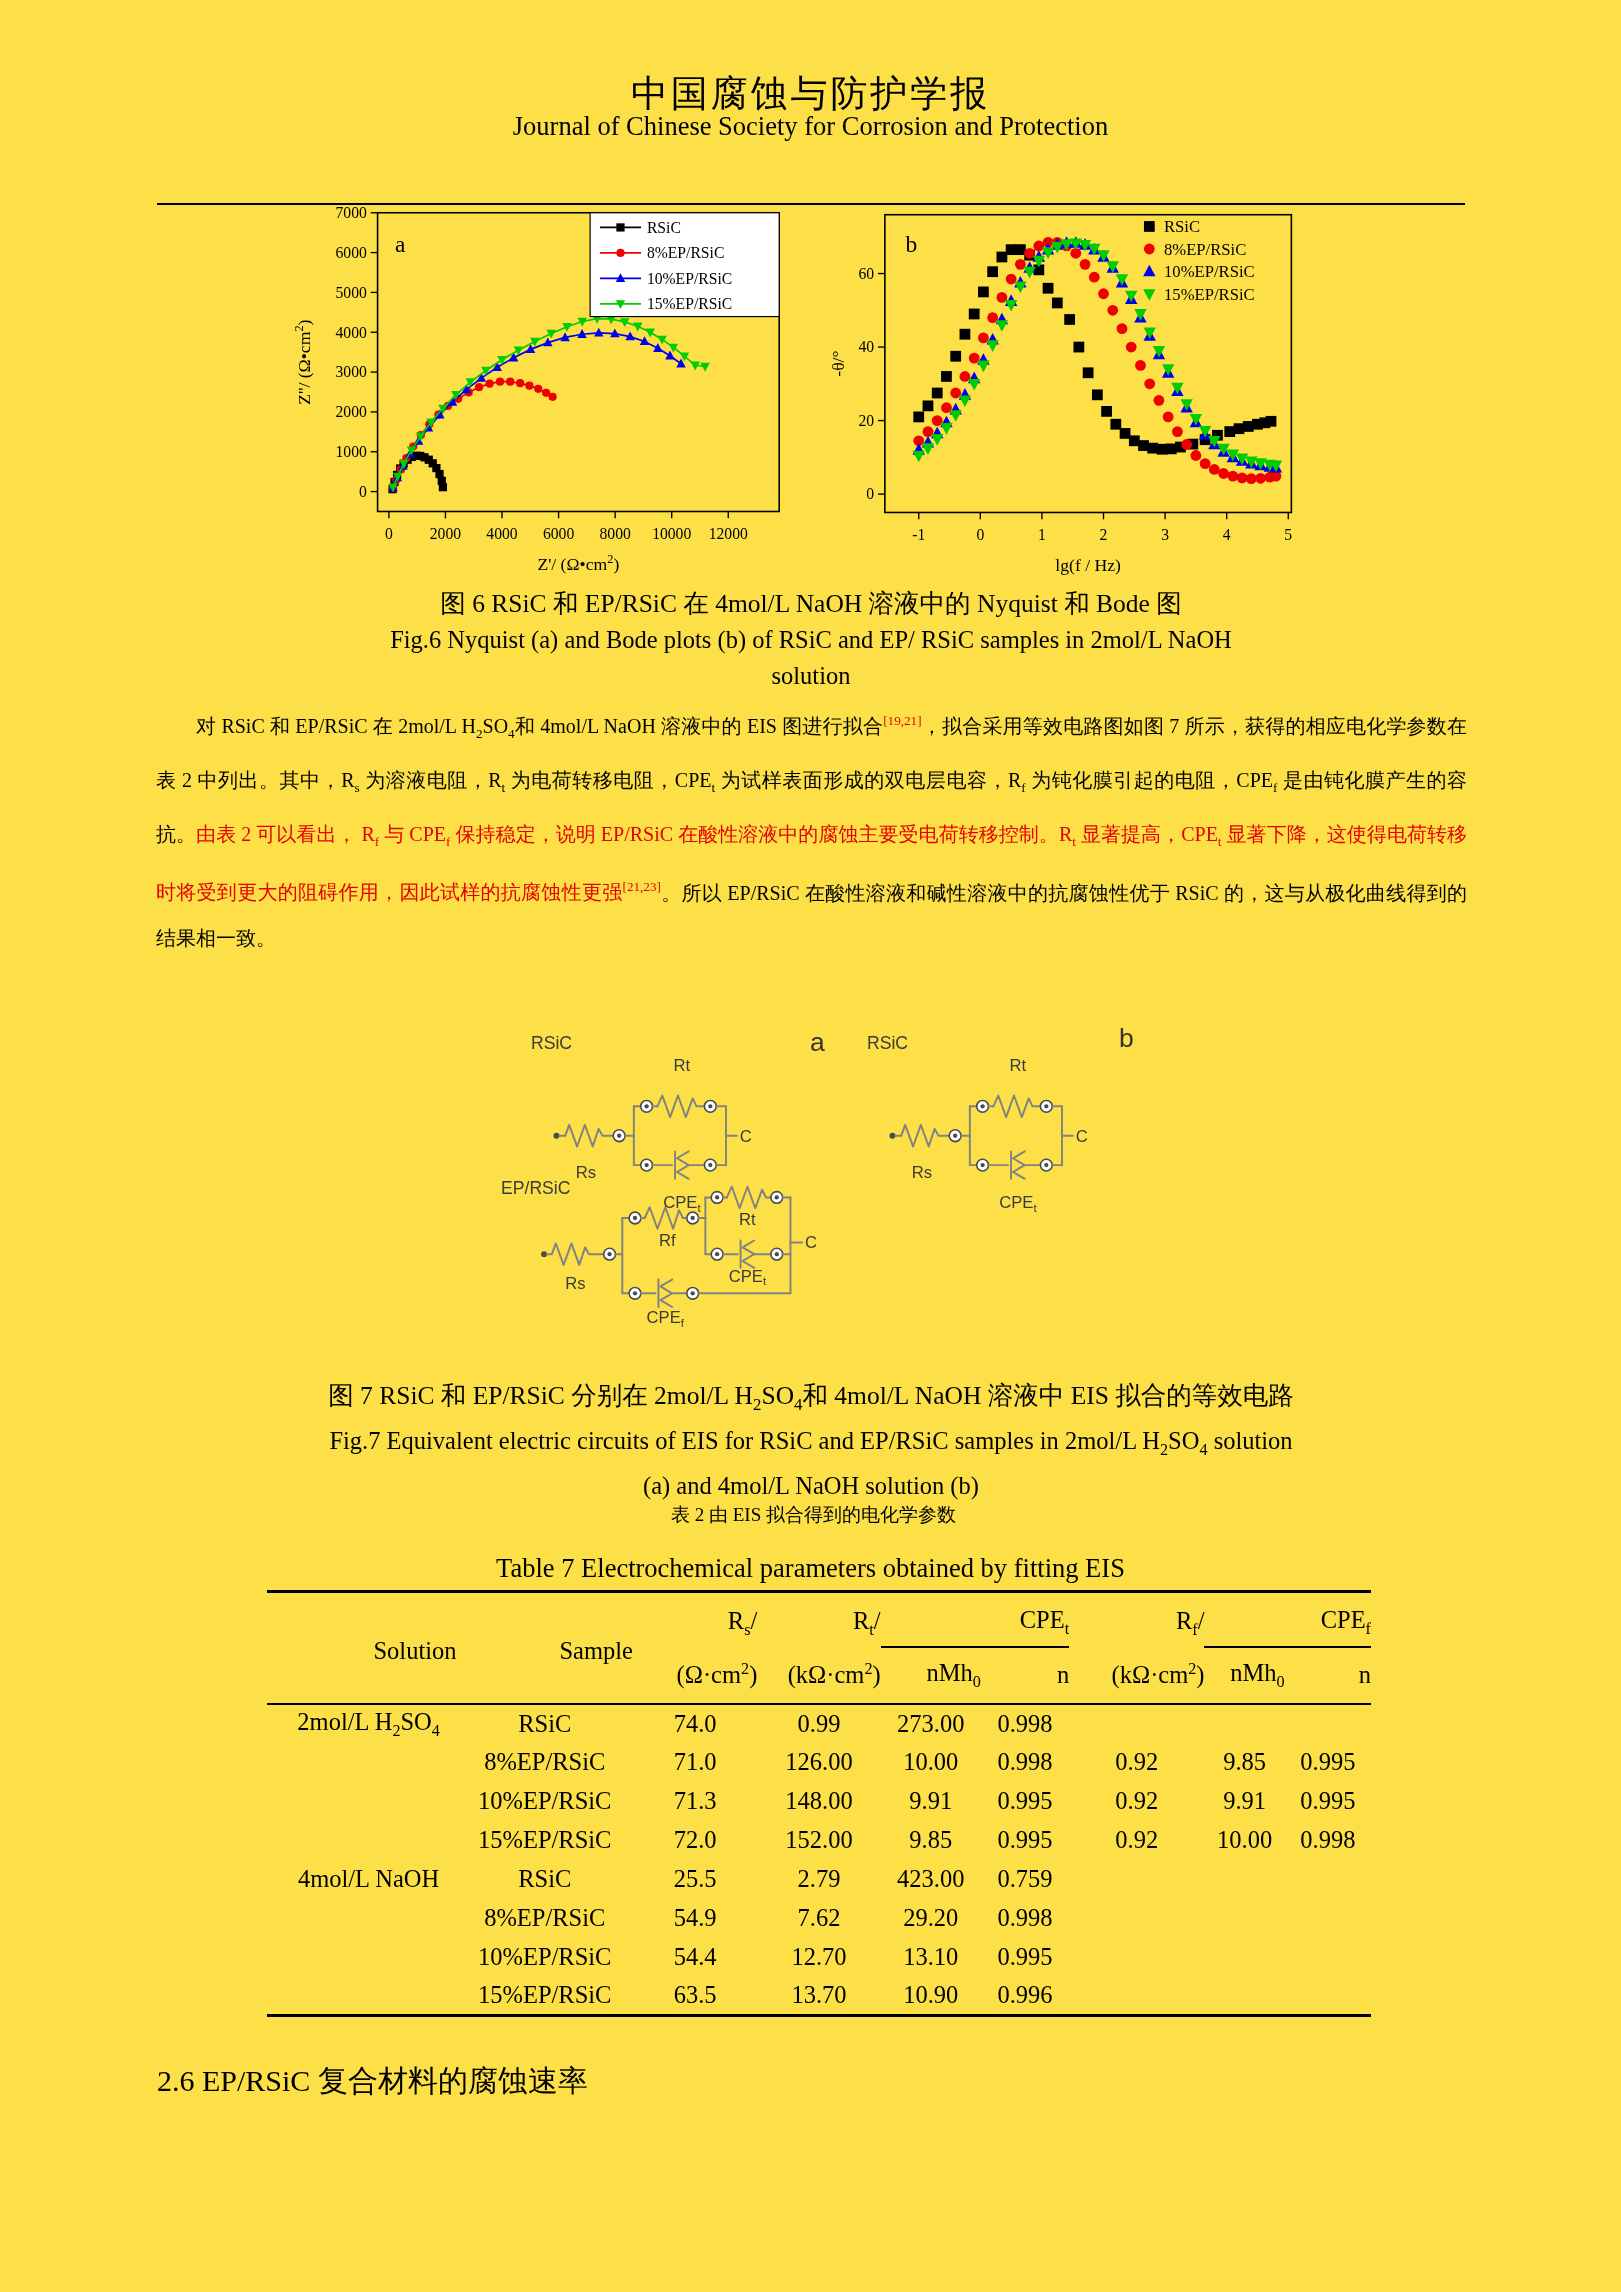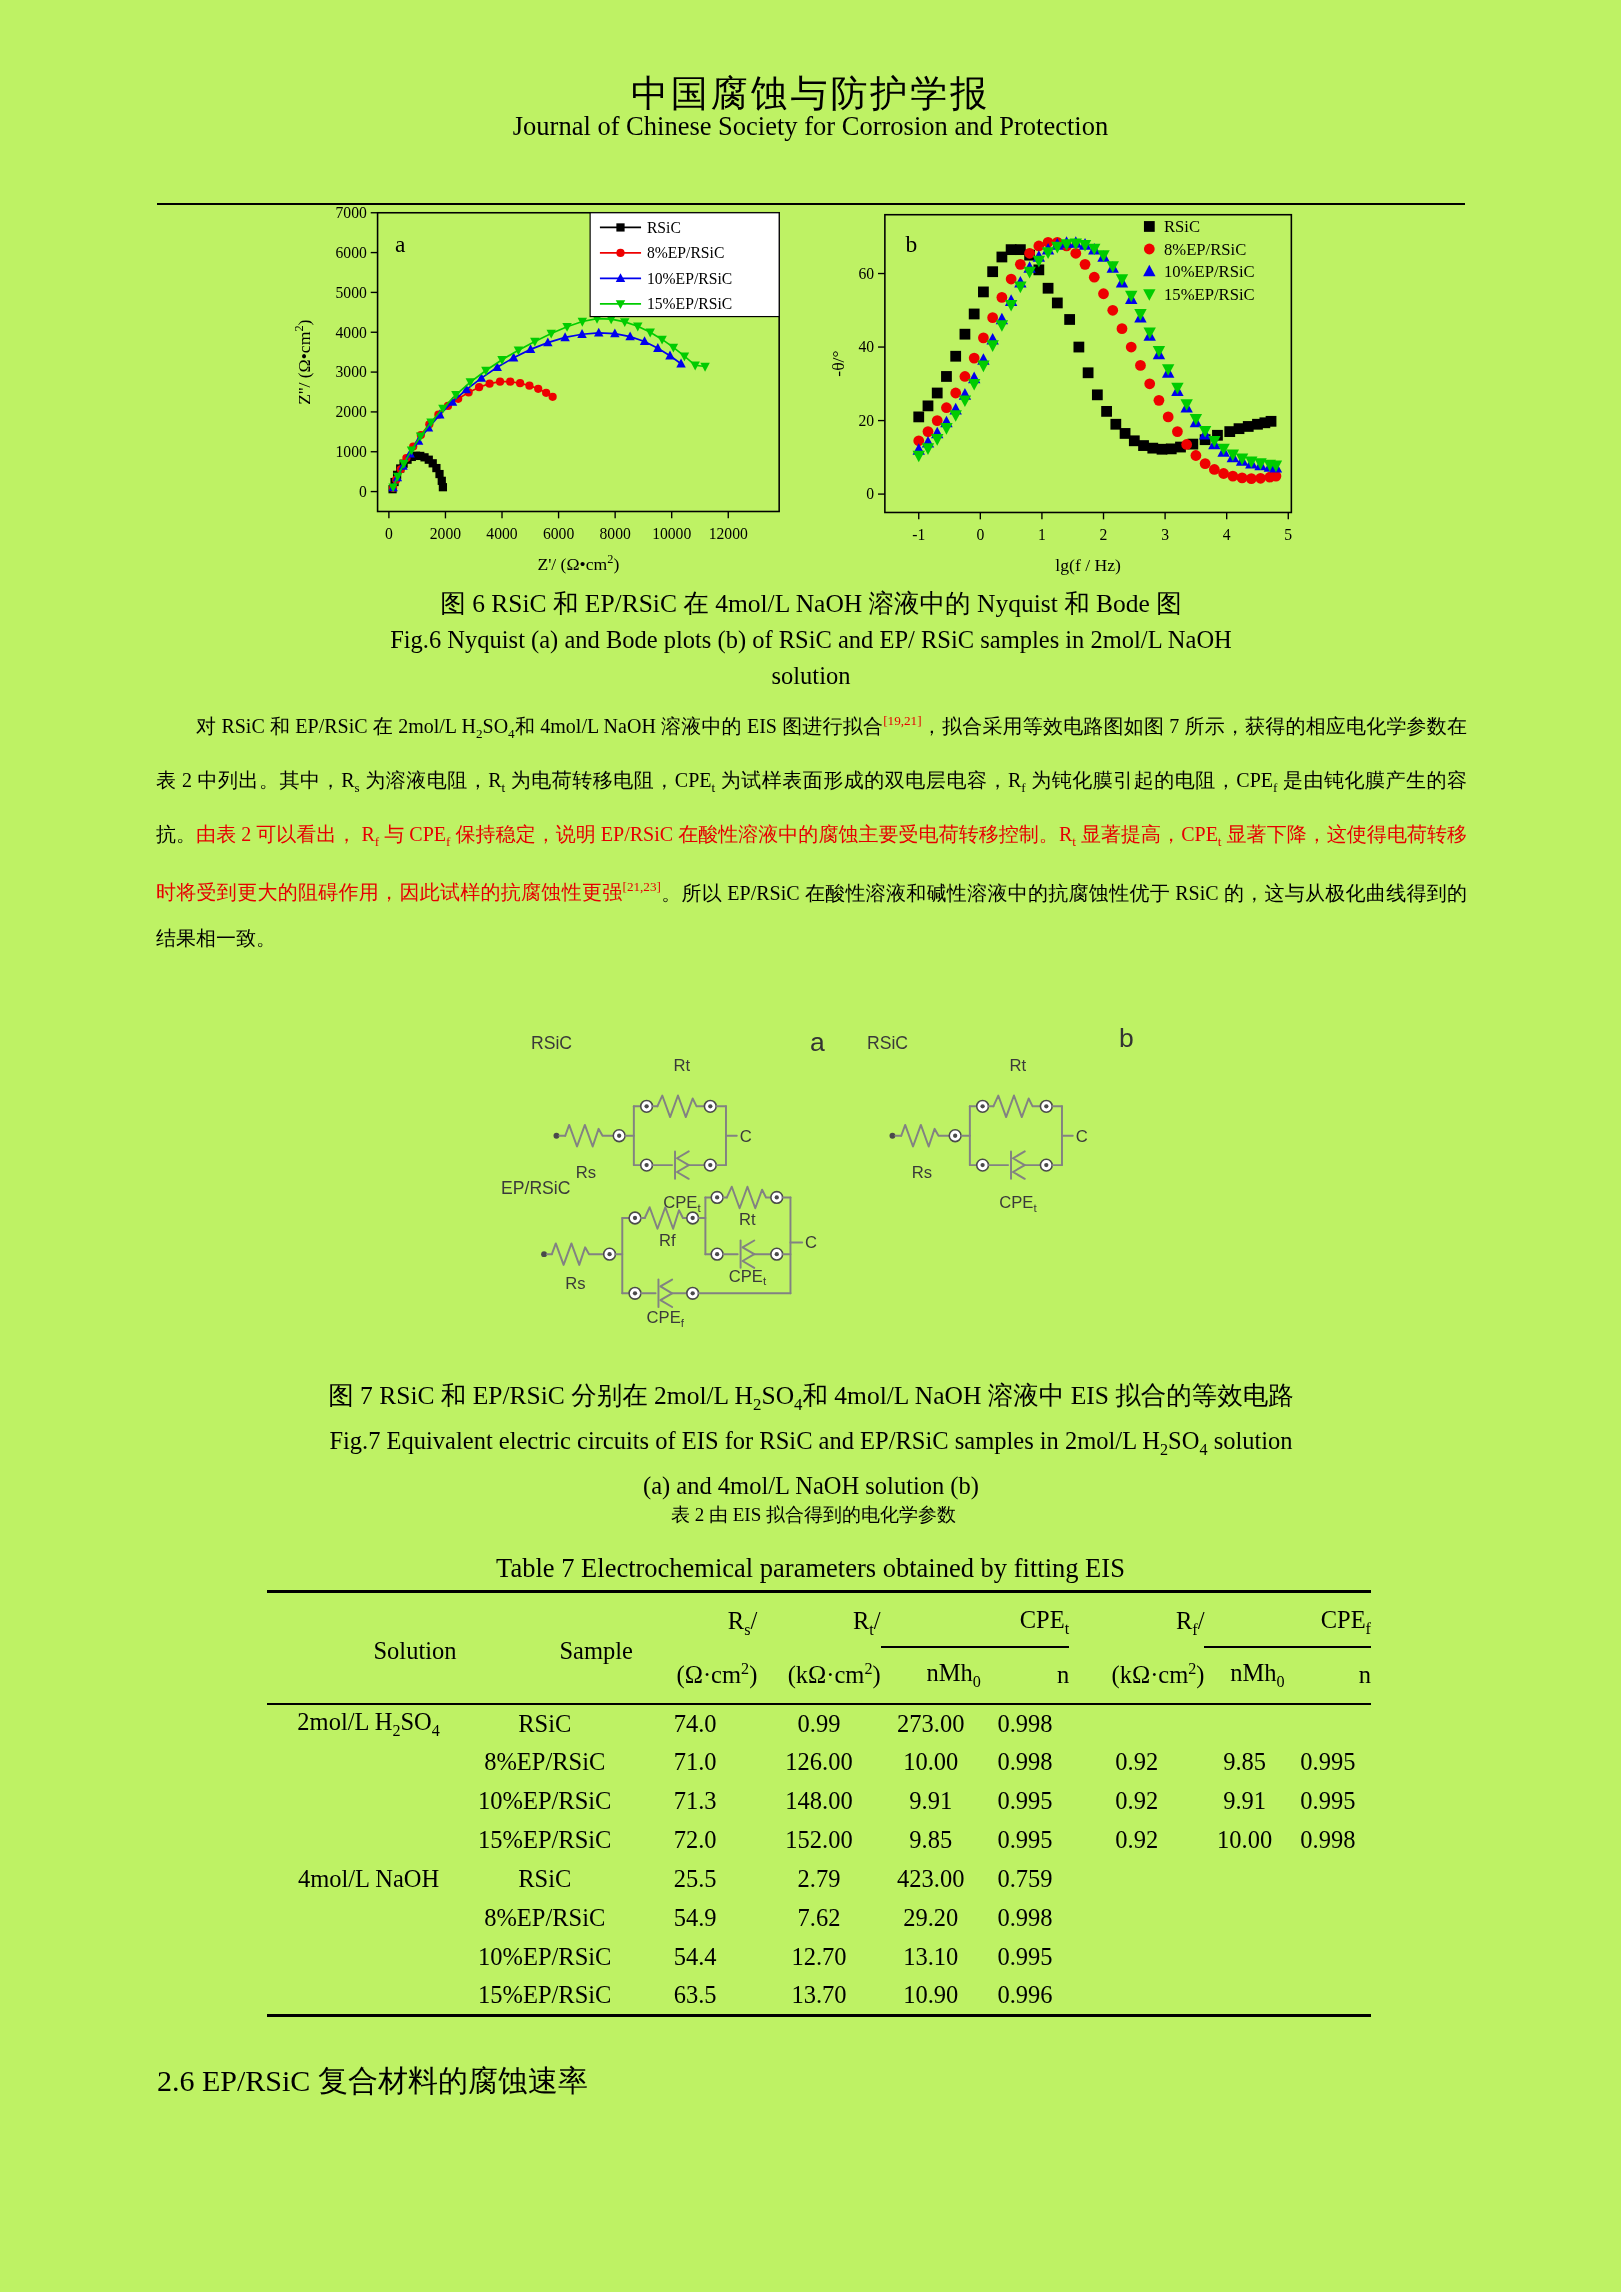--- a/index.html
+++ b/index.html
@@ -1,17 +1,17 @@
 <!DOCTYPE html>
 <html><head>
 <meta charset="utf-8">
 <style>
 *{margin:0;padding:0;box-sizing:border-box}
 html,body{background:#9a9a9a}
-.page{position:relative;width:1621px;height:2293px;background:#bef264;margin:0 auto;
+.page{position:relative;width:1621px;height:2293px;background:#fde047;margin:0 auto;
   font-family:"Liberation Serif",serif;color:#000;overflow:hidden}
 .abs{position:absolute}
 .center{text-align:center}
 .title-zh{top:69px;left:0;width:100%;font-size:37px;letter-spacing:2.9px}
 .title-en{top:111px;left:0;width:100%;font-size:26.5px}
 .header-rule{top:203px;left:157px;width:1308px;border-top:2.9px solid #000;height:0}
 .chart-svg{position:absolute;top:201px}
 #chart-a{left:245px}
 #chart-b{left:814px}
 .fig6-caption{top:586px;left:157px;width:1308px;font-size:25.5px;line-height:36px}

